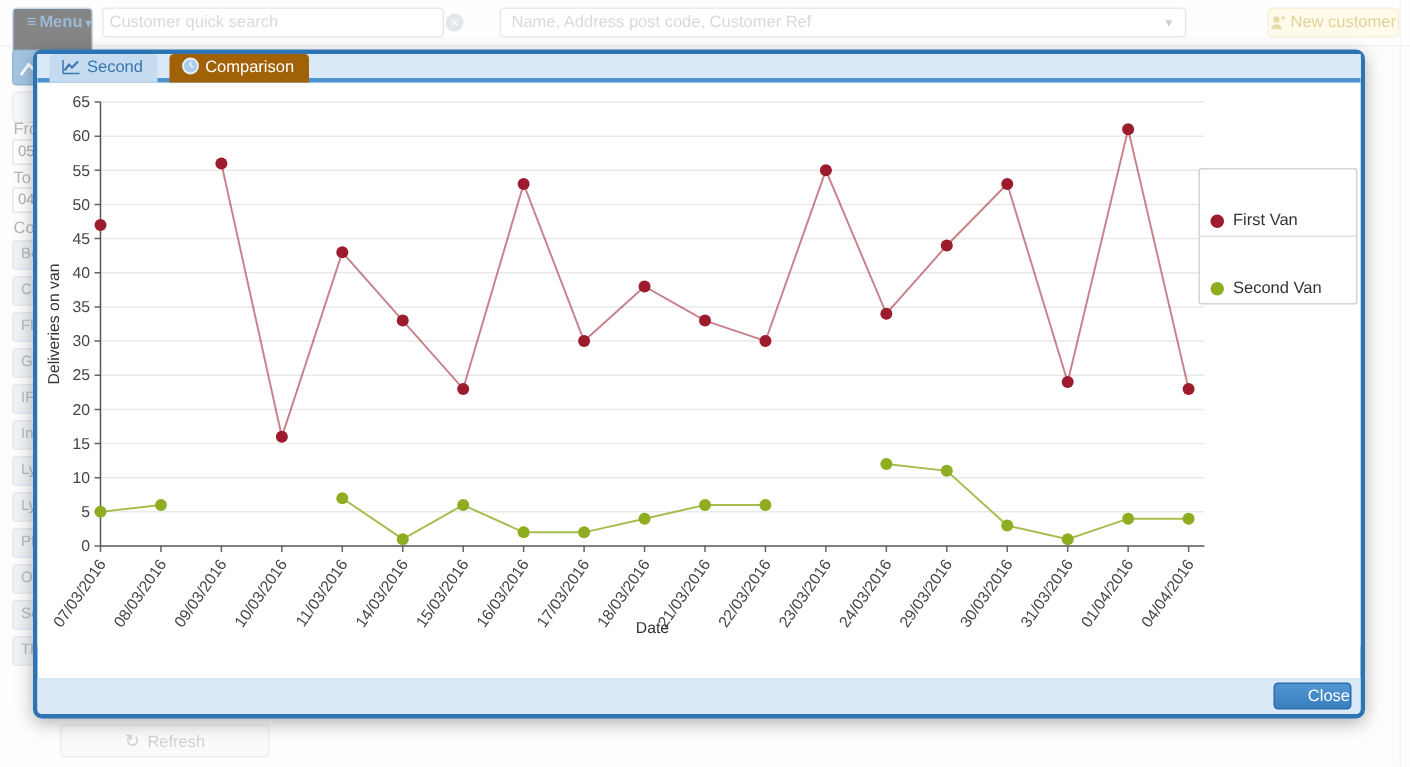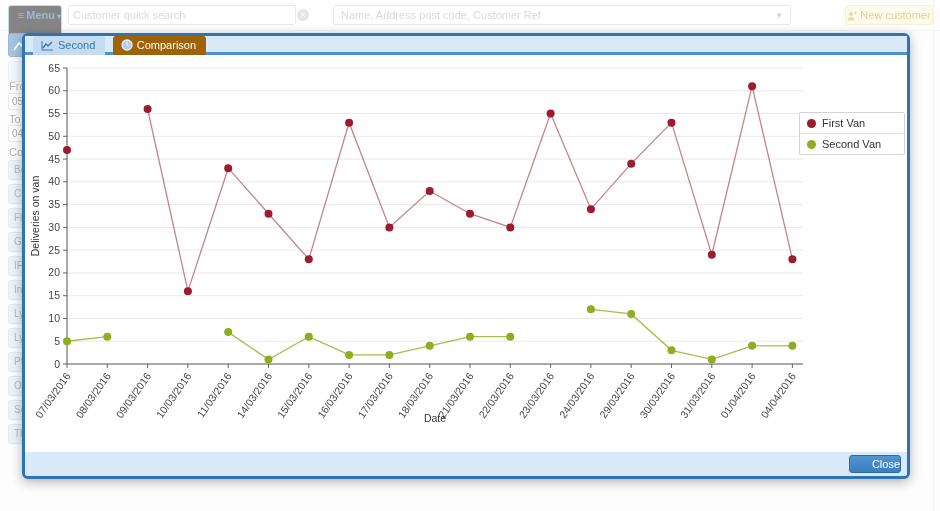--- a/index.html
+++ b/index.html
@@ -57,21 +57,21 @@
          margin-right:3px;vertical-align:top;cursor:pointer;}
   .tab-inactive{background:#c4dbf0;color:#3a76af;}
   .tab-active{background:#a16207;color:#fff;}
   .tab svg{vertical-align:-2px;margin-right:4px;}
   .chart-wrap{position:absolute;left:0;top:22px;width:790px;height:372px;}
   #chart-svg{width:790px;height:372px;display:block;}
   #chart-svg text{font-family:"Liberation Sans",sans-serif;}
   .tick-label{font-size:10.5px;fill:#444;}
   .axis-title{font-size:10.5px;fill:#333;}
   .legend{position:absolute;left:774px;top:76px;width:104px;background:#fff;border:1px solid #d4d4d4;border-radius:2px;z-index:2;}
-  .legend-row{display:flex;align-items:center;padding:4px 7px;border-bottom:1px solid #e2e2e2;}
+  .legend-row{display:flex;align-items:center;padding:4px 7px;border-bottom:1px solid #e2e2e2;margin-top:24px;}
   .legend-row:last-child{border-bottom:none;}
   .legend-dot{width:9px;height:9px;border-radius:50%;margin-right:6px;flex:none;}
   .legend-label{font-size:11px;color:#333;}
   .modal-footer{position:absolute;left:0;bottom:0;width:100%;height:24px;background:#d9e9f7;border-radius:0 0 3px 3px;box-sizing:border-box;}
   .close-btn{position:absolute;right:6px;top:3px;width:52px;height:18px;background:linear-gradient(#4f96d2,#3a7fbe);
          border:1px solid #2d6ca9;border-radius:3px;color:#fff;font-size:11px;line-height:16px;text-align:right;box-sizing:border-box;cursor:pointer;}
 </style>
 </head>
 <body>
 
@@ -108,20 +108,21 @@
       <div class="bg-item" style="top: 232px;">Gr</div>
       <div class="bg-item" style="top: 256px;">IF</div>
       <div class="bg-item" style="top: 280px;">In</div>
       <div class="bg-item" style="top: 304px;">Ly</div>
       <div class="bg-item" style="top: 328px;">Ly</div>
       <div class="bg-item" style="top: 352px;">Pf</div>
       <div class="bg-item" style="top: 376px;">Ot</div>
       <div class="bg-item" style="top: 400px;">Se</div>
       <div class="bg-item" style="top: 424px;">Th</div>
     </div>
+  <div class="refresh-btn"><span class="ricon">↻</span><span>Refresh</span></div>
   <div class="page-edge"></div>
 </div>
 
 <div class="overlay"></div>
 
 <div class="modal">
   <div class="modal-body">
     <div class="tabbar">
       <span class="tab tab-inactive"><svg width="13" height="11" viewBox="0 0 13 11">
             <polyline points="1,10 1,1" stroke="#3a76af" stroke-width="1" fill="none"></polyline>

